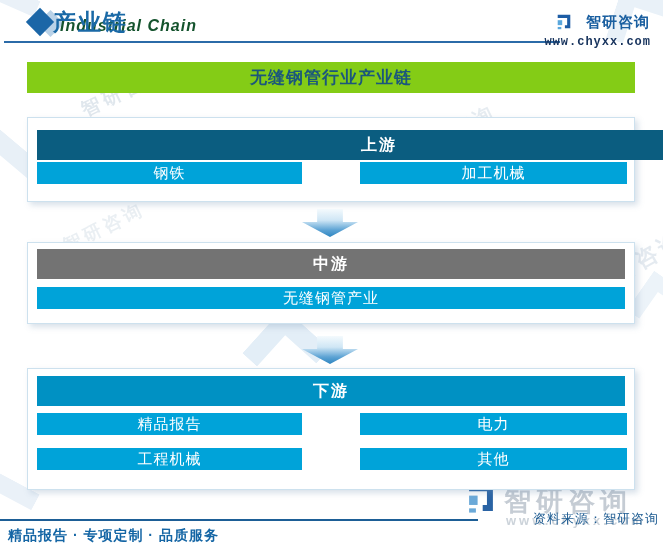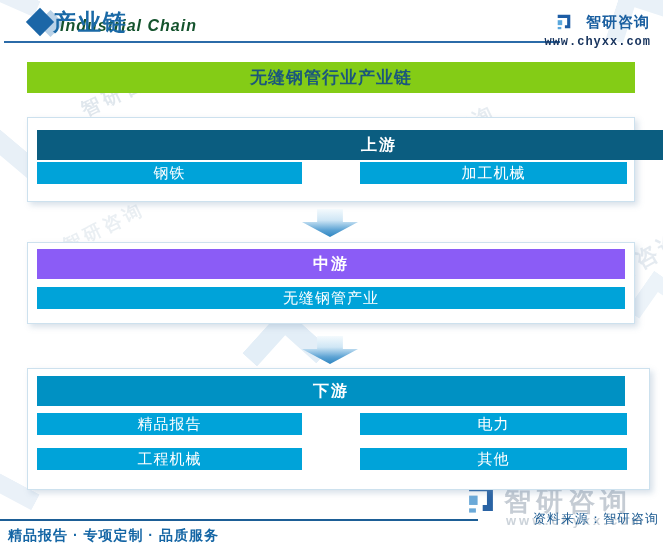--- a/index.html
+++ b/index.html
@@ -25,21 +25,21 @@
   .title-bar{position:absolute;left:27px;top:62px;width:608px;height:31px;background:#84cc16;
              display:flex;align-items:center;justify-content:center;z-index:2;
              font-size:17px;font-weight:bold;color:#1b577c;letter-spacing:1px;}
 
   
   .card{position:absolute;left:27px;width:606px;background:#fff;border:1px solid #cde1ee;
         box-shadow:3px 3px 6px rgba(110,145,175,.28);z-index:2;}
   .sec-hdr{position:absolute;left:9px;width:588px;height:30px;color:#fff;font-weight:bold;font-size:16px;
            display:flex;align-items:center;justify-content:center;letter-spacing:2px;}
   .card.up .sec-hdr{background:#0b5d80;}
-  .card.mid .sec-hdr{background:#8b5cf6;}
+  .card.mid .sec-hdr{background:#737373;}
   .card.down .sec-hdr{background:#0091c3;}
   .bar{position:absolute;height:22px;background:#00a3d9;color:#fff;font-size:15px;
        display:flex;align-items:center;justify-content:center;letter-spacing:1px;}
   .bar.left{left:9px;width:265px;}
   .bar.right{left:332px;width:267px;}
   .bar.full{left:9px;width:588px;}
 
   
   .down-arrow{position:absolute;left:302px;width:56px;height:28px;z-index:2;
               background:linear-gradient(#f4fafd 0%,#cfe6f5 40%,#5da3d4 75%,#2e86c1 100%);
@@ -99,21 +99,21 @@
 
   <div class="down-arrow" style="top:209px;"></div>
 
   <div class="card mid" style="top:242px;height:80px;">
     <div class="sec-hdr" style="top:6px;">中游</div>
     <div class="bar full" style="top:44px;">无缝钢管产业</div>
   </div>
 
   <div class="down-arrow" style="top:336px;"></div>
 
-  <div class="card down" style="top:368px;height:120px;padding-left:15px;">
+  <div class="card down" style="top:368px;height:120px;">
     <div class="sec-hdr" style="top:7px;">下游</div>
     <div class="bar left" style="top:44px;">精品报告</div>
     <div class="bar right" style="top:44px;">电力</div>
     <div class="bar left" style="top:79px;">工程机械</div>
     <div class="bar right" style="top:79px;">其他</div>
   </div>
 
   <div class="brand-icon-big">
     <svg width="34" height="34" viewBox="0 0 20 20">
       <path fill="#2a63a4" d="M3 2 H17 V17 H11 V13.5 H13.5 V5.5 H3 Z"></path>

